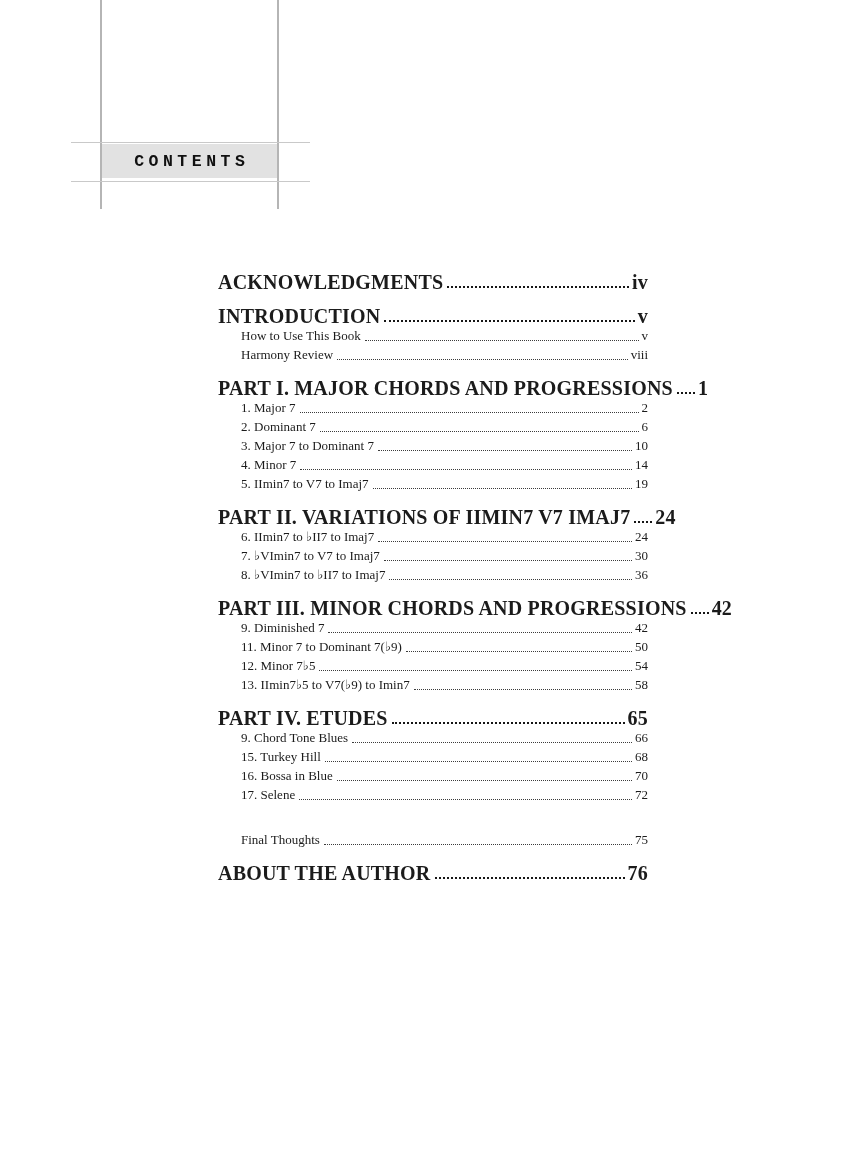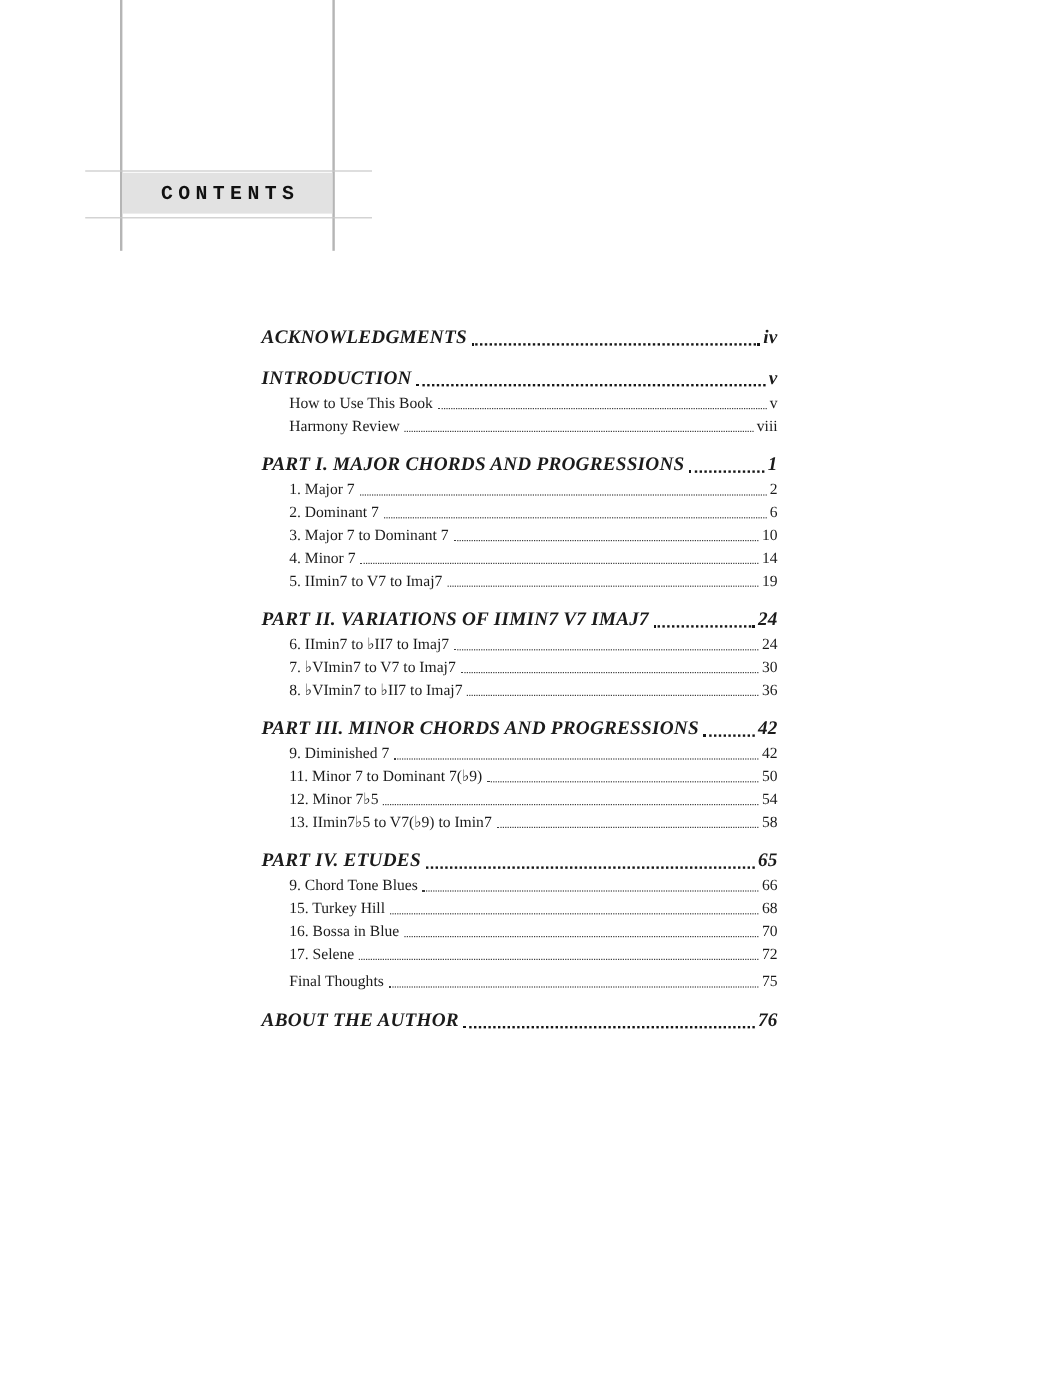--- a/index.html
+++ b/index.html
@@ -71,29 +71,28 @@
   }
   .row {
     display: flex;
     align-items: flex-end;
     line-height: 19px;
     font-size: 13px;
     color: var(--text);
   }
   .row.part {
     font-weight: 700;
-    font-size: 16px;
+    font-size: 20px;
     line-height: 20px;
     margin-top: 14px;
     letter-spacing: 0.2px;
-    font-style: italic;
   }
   .row.part:first-child { margin-top: 0; }
   .row.item { padding-left: 23px; }
-  .row.gap { margin-top: 4px; }
+  .row.gap { margin-top: 26px; }
   .label { white-space: nowrap; }
   .leader {
     flex: 1 1 auto;
     min-width: 18px;
     border-bottom: 1.5px dotted #3c3c3c;
     margin: 0 3px 4px 4px;
   }
   .row.part .leader {
     border-bottom: 2.5px dotted #161616;
     margin-bottom: 4px;

